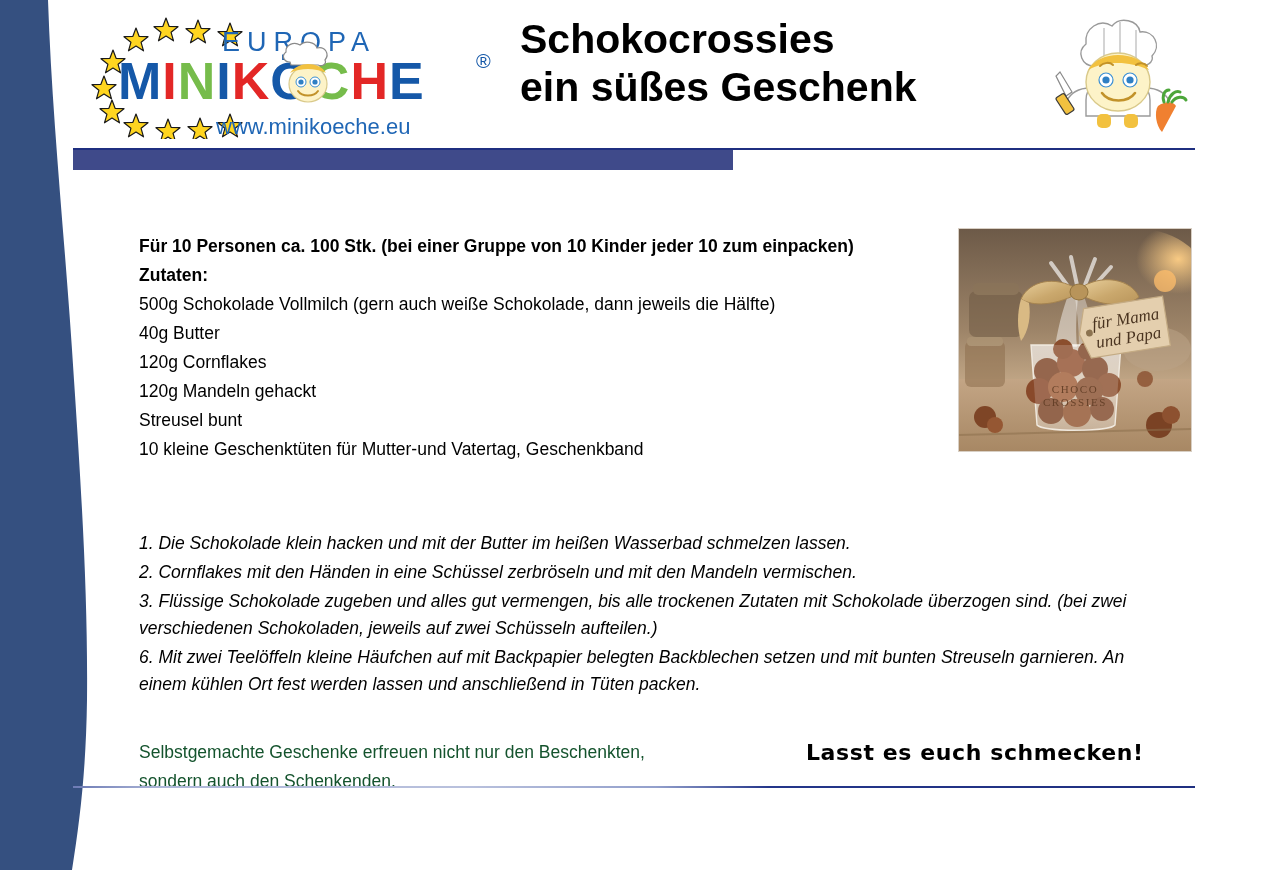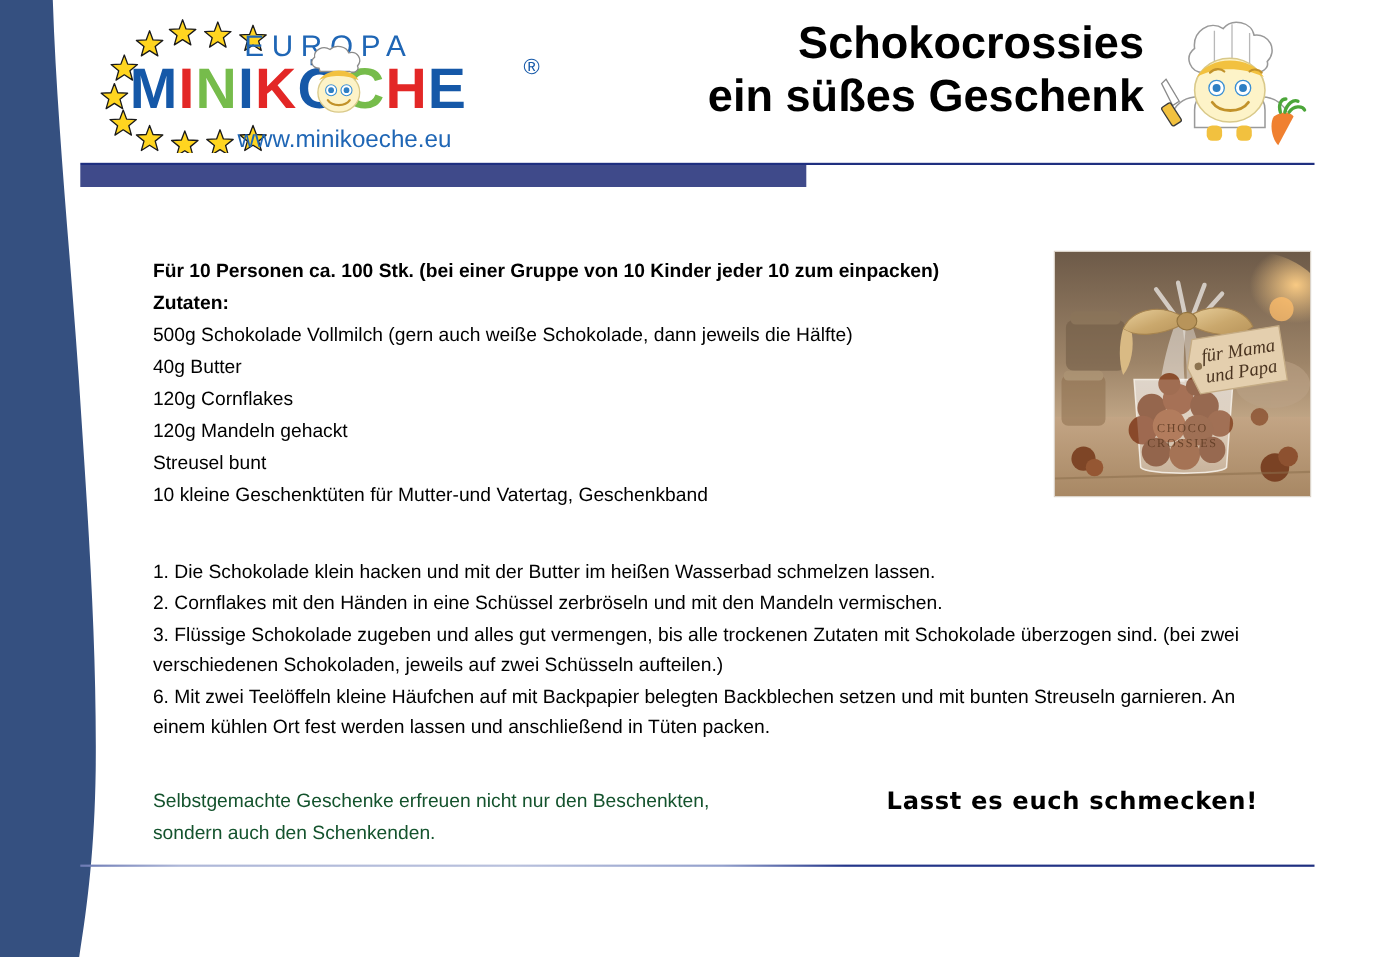--- a/index.html
+++ b/index.html
@@ -100,21 +100,21 @@
     white-space: nowrap;
     font-family: "Liberation Sans", sans-serif;
   }
 
   
   .title {
     position: absolute;
     left: 520px;
     top: 16px;
     width: 520px;
-    text-align: right;
+    text-align: left;
     font-size: 41px;
     font-weight: bold;
     line-height: 1.17;
     color: #000000;
     font-family: "Liberation Sans", sans-serif;
     white-space: nowrap;
   }
 
   
   .mascot {
@@ -167,22 +167,23 @@
   .ingredients { width: 810px; }
   .line {
     font-size: 17.5px;
     line-height: 29px;
     color: #000;
     white-space: nowrap;
   }
   .line.b { font-weight: bold; }
 
   .steps {
-    margin-top: 42px;
+    margin-top: 66px;
     width: 1005px;
+    font-style: italic;
   }
   .step {
     font-size: 17.5px;
     line-height: 27px;
     margin-bottom: 2px;
     color: #000;
   }
 
   .closing-wrap {
     margin-top: 40px;

